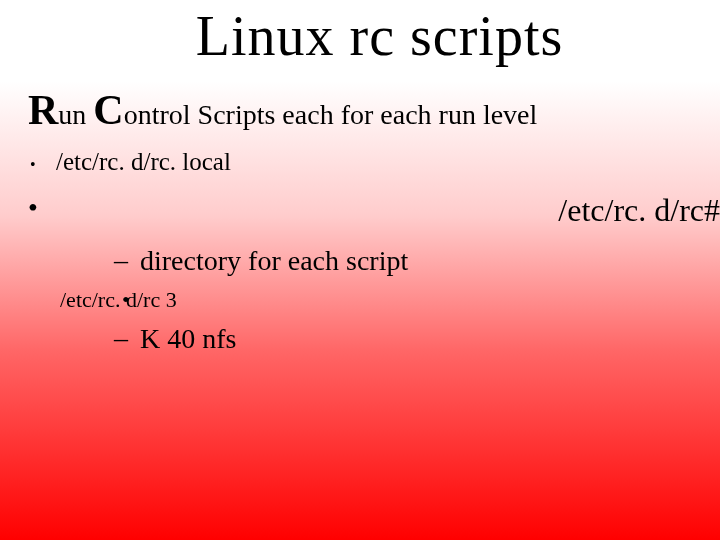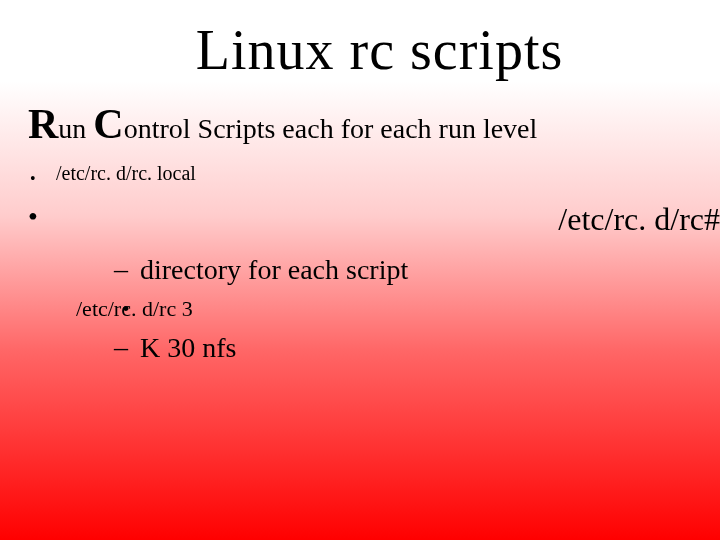--- a/index.html
+++ b/index.html
@@ -13,36 +13,36 @@
       background: linear-gradient(to bottom, #ffffff 0%, #ffffff 15%, #ffcccc 40%, #ff6666 65%, #ff0000 100%);
       font-family: "Comic Sans MS", "Segoe Script", cursive;
       color: #000000;
       overflow: hidden;
       position: relative;
     }
     .title {
       text-align: center;
       font-size: 56px;
       font-weight: normal;
-      padding-top: 18px;
+      padding-top: 4px;
       letter-spacing: 1px;
       margin-left: 39px;
     }
     .subtitle {
       font-size: 28px;
       padding: 18px 28px 8px 28px;
       font-weight: normal;
     }
     .big-cap {
       font-size: 42px;
       font-weight: bold;
       vertical-align: baseline;
     }
     .bullet-l1 {
-      font-size: 20px;
+      font-size: 25px;
       padding: 6px 0 6px 56px;
       position: relative;
     }
     .bullet-l1::before {
       content: "•";
       position: absolute;
       left: 30px;
       font-size: 16px;
       top: 14px;
     }
@@ -66,21 +66,21 @@
       margin-left: 40px;
     }
     .bullet-l2::before {
       content: "–";
       position: absolute;
       left: 74px;
       top: 5px;
     }
     .bullet-l3 {
       font-size: 22px;
-      padding: 4px 0 4px 76px;
+      padding: 4px 0 4px 60px;
       position: relative;
     }
     .bullet-l3::before {
       content: "•";
       position: absolute;
       left: 122px;
       top: 4px;
     }
   </style>
 </head>
@@ -93,13 +93,13 @@
 </div>
 
 <div class="bullet-l1">/etc/rc. d/rc. local</div>
 
 <div class="bullet-l1-big">/etc/rc. d/rc#</div>
 
 <div class="bullet-l2">directory for each script</div>
 
 <div class="bullet-l3">/etc/rc. d/rc 3</div>
 
-<div class="bullet-l2">K 30 nfs</div>
+<div class="bullet-l2">K 40 nfs</div>
 
 </body></html>

